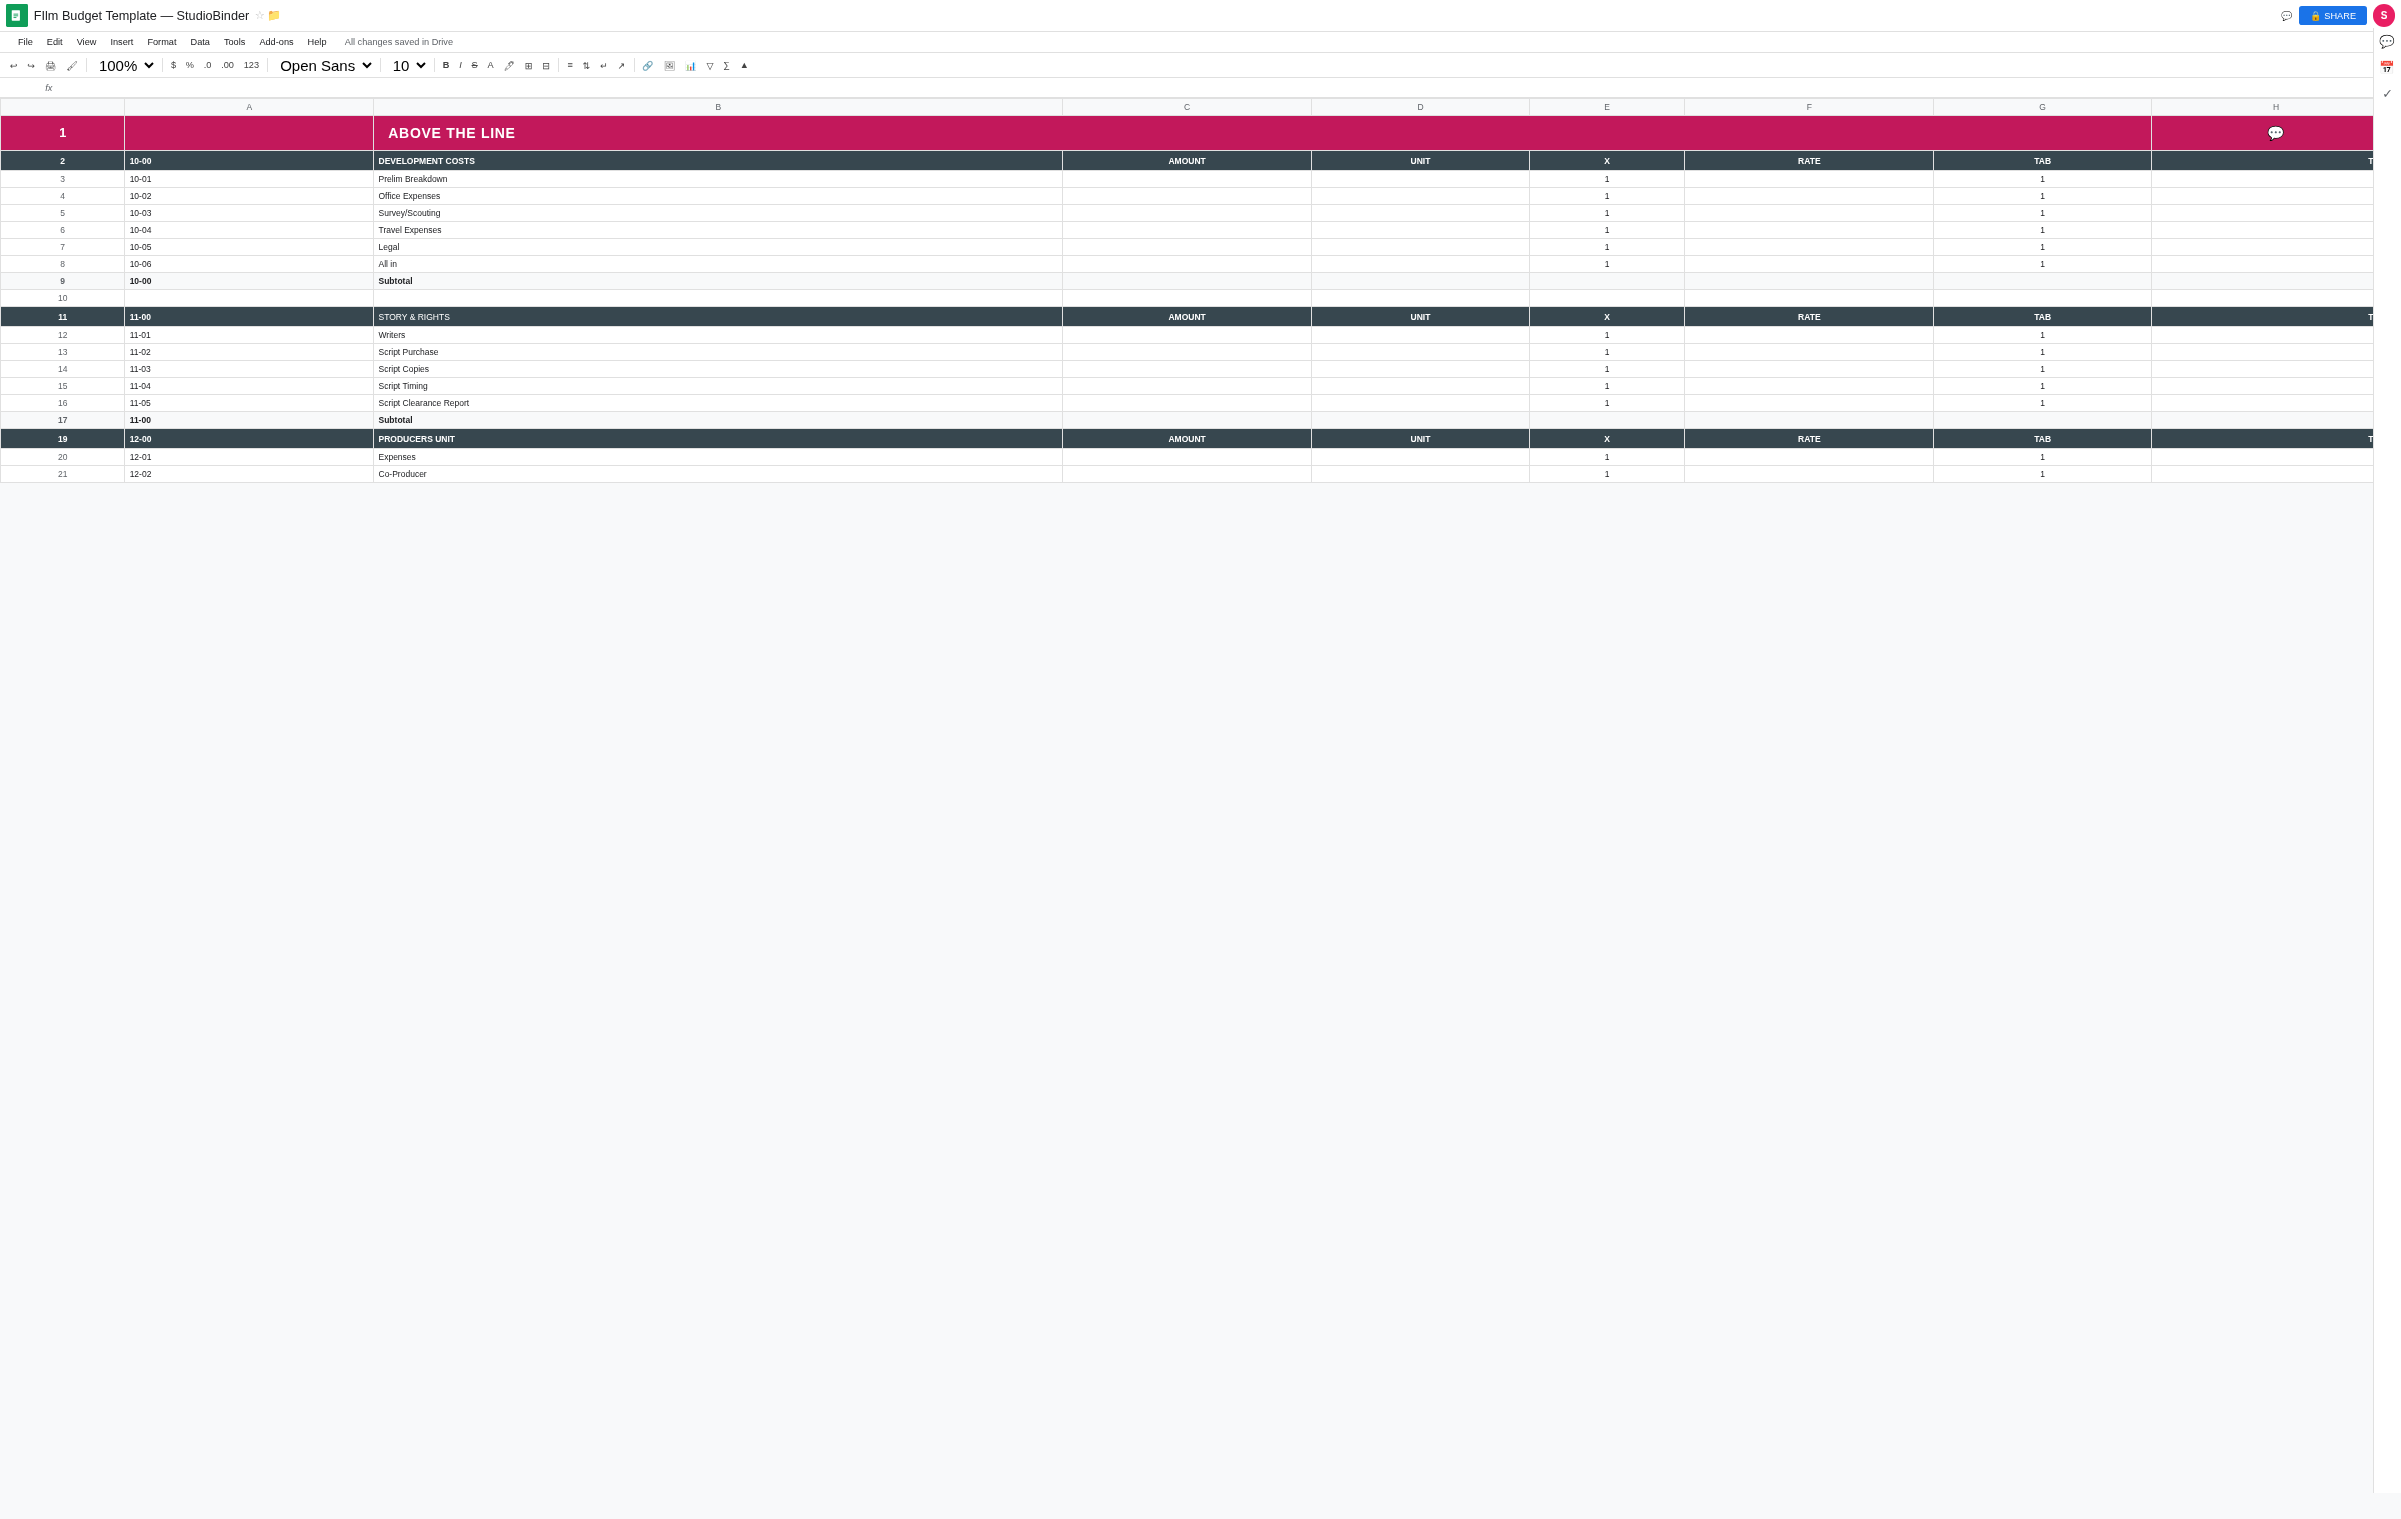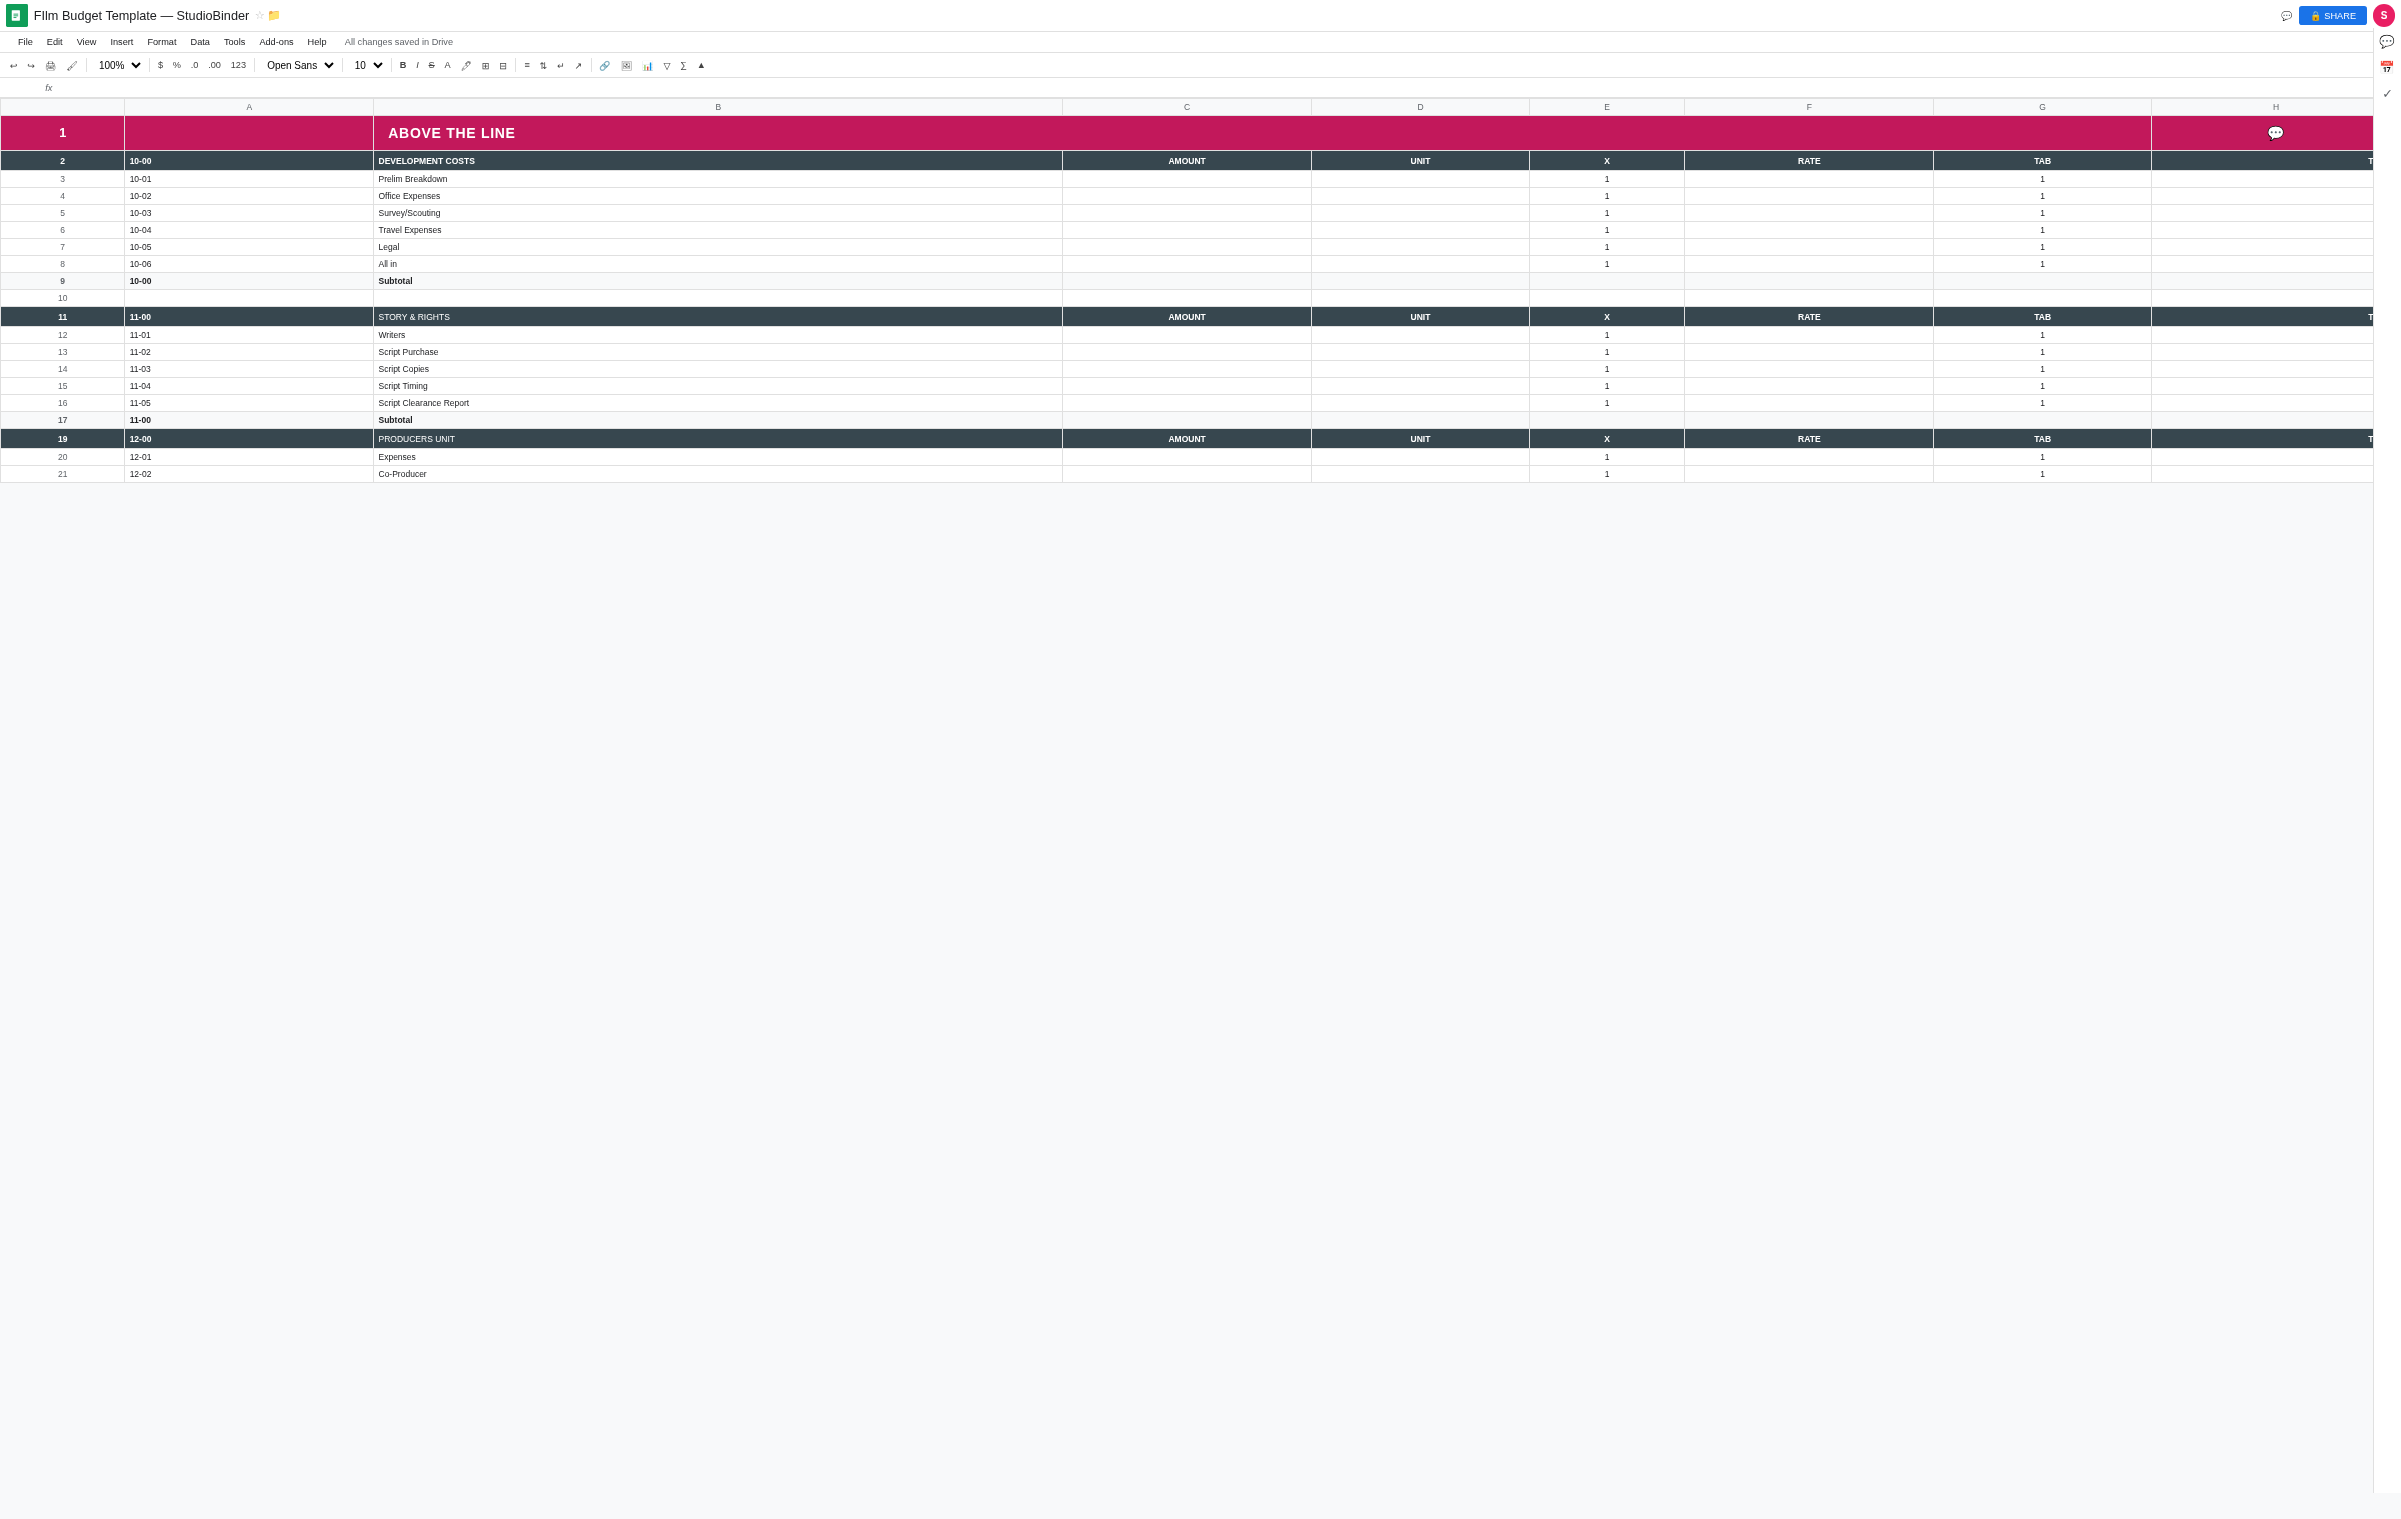--- a/index.html
+++ b/index.html
@@ -19,21 +19,21 @@
 
     
     .menu-bar { display: flex; align-items: center; height: 21px; padding: 0 11px; background: #fff; border-bottom: 0.7px solid #e0e0e0; }
     .menu-item { padding: 0 7px; font-size: 9.2px; color: #202124; cursor: pointer; line-height: 21px; }
     .autosave-msg { font-size: 9.2px; color: #5f6368; margin-left: 11.3px; }
 
     
     .toolbar { display: flex; align-items: center; height: 25px; padding: 0 5.6px; background: #fff; border-bottom: 0.7px solid #e0e0e0; gap: 1.4px; }
     .tb-btn { border: none; background: none; cursor: pointer; padding: 2.8px 4.2px; border-radius: 2.1px; color: #444; font-size: 9.2px; display: flex; align-items: center; }
     .tb-sep { width: 0.7px; height: 14px; background: #e0e0e0; margin: 0 2.8px; }
-    .tb-select { border: 0.7px solid transparent; background: none; font-size: 10px; padding: 1.4px 2.8px; cursor: pointer; border-radius: 2.1px; }
+    .tb-select { border: 0.7px solid transparent; background: none; font-size: 15px; padding: 1.4px 2.8px; cursor: pointer; border-radius: 2.1px; }
 
     
     .formula-bar { display: flex; align-items: center; height: 20px; padding: 0 5.6px; background: #fff; border-bottom: 0.7px solid #e0e0e0; }
     .cell-ref { font-size: 9.2px; color: #202124; min-width: 34px; text-align: center; border-right: 0.7px solid #e0e0e0; padding-right: 5.6px; margin-right: 5.6px; }
     .fx-label { color: #5f6368; font-style: italic; margin-right: 5.6px; }
 
     
     .spreadsheet-container { display: flex; flex-direction: column; height: calc(100vh - 96px); }
     .sheet-area { flex: 1; overflow: auto; }
 
@@ -369,21 +369,21 @@
             <td class="cell cell-center" style="font-weight: bold;"></td>
             <td class="cell cell-center" style="font-weight: bold;"></td>
             <td class="cell cell-center" style="font-weight: bold;"></td>
             <td class="cell cell-center" style="font-weight: bold;"></td>
             <td class="cell cell-center" style="font-weight: bold;"></td>
             <td class="cell cell-right" style="font-weight: bold;">$0</td>
           </tr>
           <tr class="section-row">
             <td class="row-num cell">19</td>
             <td class="cell " style="font-weight: bold;">12-00</td>
-            <td class="cell " style="font-weight: normal; margin-left: 20px;">PRODUCERS UNIT</td>
+            <td class="cell " style="font-weight: bold; margin-left: 20px;">PRODUCERS UNIT</td>
             <td class="cell cell-center" style="font-weight: bold;">AMOUNT</td>
             <td class="cell cell-center" style="font-weight: bold;">UNIT</td>
             <td class="cell cell-center" style="font-weight: bold;">X</td>
             <td class="cell cell-center" style="font-weight: bold;">RATE</td>
             <td class="cell cell-center" style="font-weight: bold;">TAB</td>
             <td class="cell cell-right" style="font-weight: bold;">TOTAL</td>
           </tr>
           <tr class="data-row">
             <td class="row-num cell">20</td>
             <td class="cell ">12-01</td>

